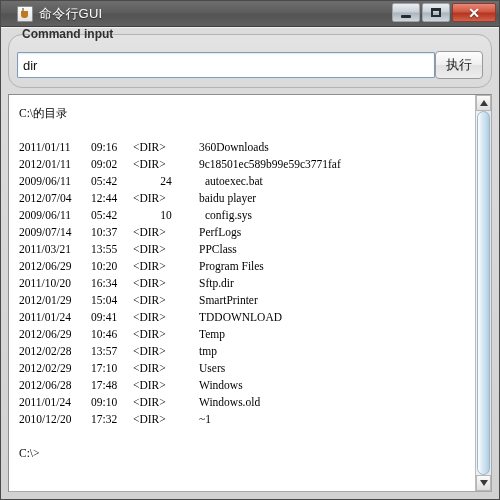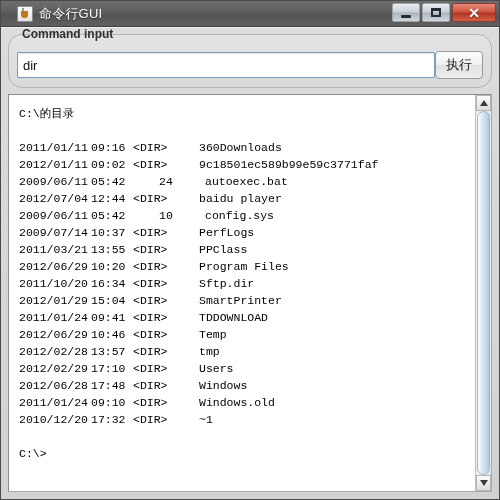--- a/index.html
+++ b/index.html
@@ -205,21 +205,21 @@
     overflow: hidden;
   }
   #console {
     flex: 1 1 auto;
     overflow: hidden;
     padding: 10px 6px 6px 10px;
     box-sizing: border-box;
     background: #ffffff;
   }
   .out-line {
-    font-family: Liberation Mono, monospace;
+    font-family: Liberation Serif, serif;
     font-size: 11.5px;
     line-height: 17px;
     color: #000000;
     white-space: pre;
   }
   .out-blank { height: 17px; }
 
   .col-date   { display: inline-block; width: 72px; }
   .col-time   { display: inline-block; width: 42px; }
   .col-tag    { display: inline-block; width: 66px; }

